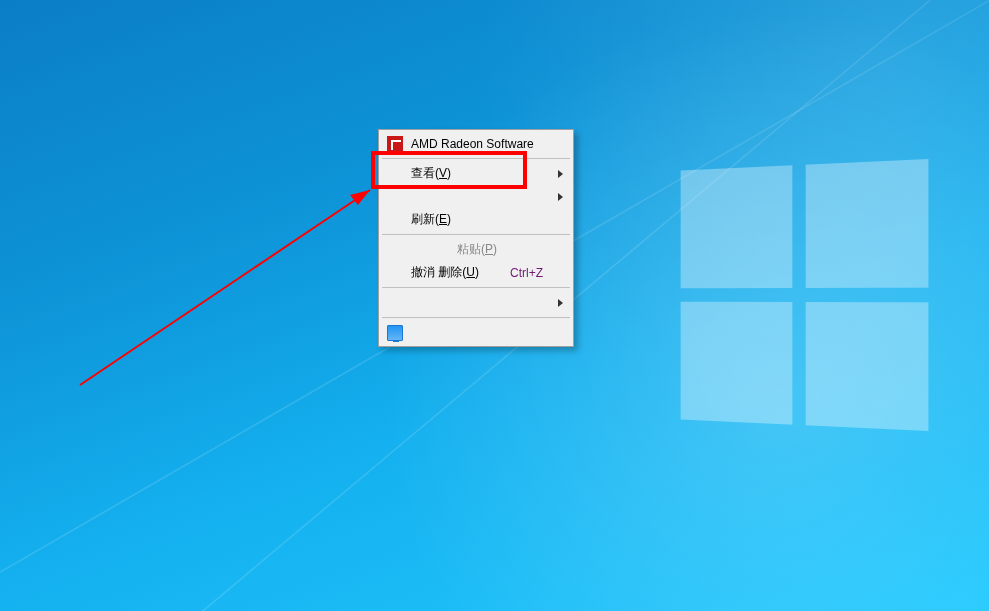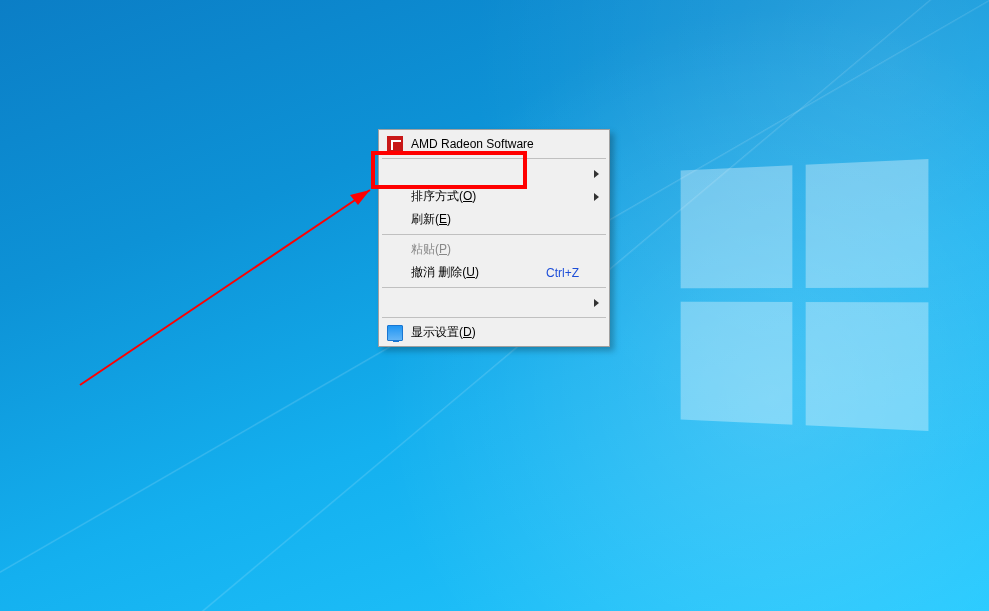--- a/index.html
+++ b/index.html
@@ -49,43 +49,44 @@
     }
     .win-logo div {
       background: rgba(255,255,255,0.6);
     }
 
     
     .context-menu {
       position: absolute;
       left: 378px;
       top: 129px;
-      width: 232px;
+      width: 196px;
       background: #f0f0f0;
       border: 1px solid #a0a0a0;
       box-shadow: 4px 4px 6px rgba(0,0,0,0.25);
       padding: 2px;
     }
     .menu-item {
       display: flex;
       align-items: center;
       height: 23px;
       padding: 0 28px 0 30px;
       position: relative;
       color: #000;
       cursor: default;
     }
     .menu-item.disabled {
       color: #888;
+      text-align: center;
     }
     .menu-item .label {
       flex: 1;
     }
     .menu-item .shortcut {
-      color: #1d4ed8;
+      color: #701a75;
       font-size: 12px;
     }
     .menu-item .chevron {
       position: absolute;
       right: 8px;
       top: 50%;
       transform: translateY(-50%);
       width: 5px;
       height: 8px;
     }
@@ -174,25 +175,25 @@
 <div class="context-menu">
 
   <div class="menu-item">
     <span class="menu-icon amd-icon"></span>
     <span class="label">AMD Radeon Software</span>
   </div>
 
   <div class="menu-separator"></div>
 
   <div class="menu-item">
+    <span class="label"><span>查看(</span><span class="underline">V</span><span>)</span></span>
     <span class="chevron"></span>
   </div>
 
   <div class="menu-item">
-    <span class="label"><span>排序方式(</span><span class="underline">O</span><span>)</span></span>
     <span class="chevron"></span>
   </div>
 
   <div class="menu-item">
     <span class="label"><span>刷新(</span><span class="underline">E</span><span>)</span></span>
   </div>
 
   <div class="menu-separator"></div>
 
   <div class="menu-item disabled">
@@ -208,21 +209,20 @@
   <div class="menu-separator"></div>
 
   <div class="menu-item">
     <span class="chevron"></span>
   </div>
 
   <div class="menu-separator"></div>
 
   <div class="menu-item">
     <span class="menu-icon display-icon"></span>
-    <span class="label"><span>显示设置(</span><span class="underline">D</span><span>)</span></span>
   </div>
 
 
 </div>
 
 <div class="highlight-box" style="left:371px; top:151px; width:156px; height:38px;"></div>
 
 <svg class="arrow-line" style="left:60px; top:160px; width:330px; height:240px;" viewBox="0 0 330 240">
   <line x1="20" y1="225" x2="310" y2="30" stroke="#ff0000" stroke-width="2"></line>
   <polygon points="310,30 298,45 290,35" fill="#ff0000"></polygon>

